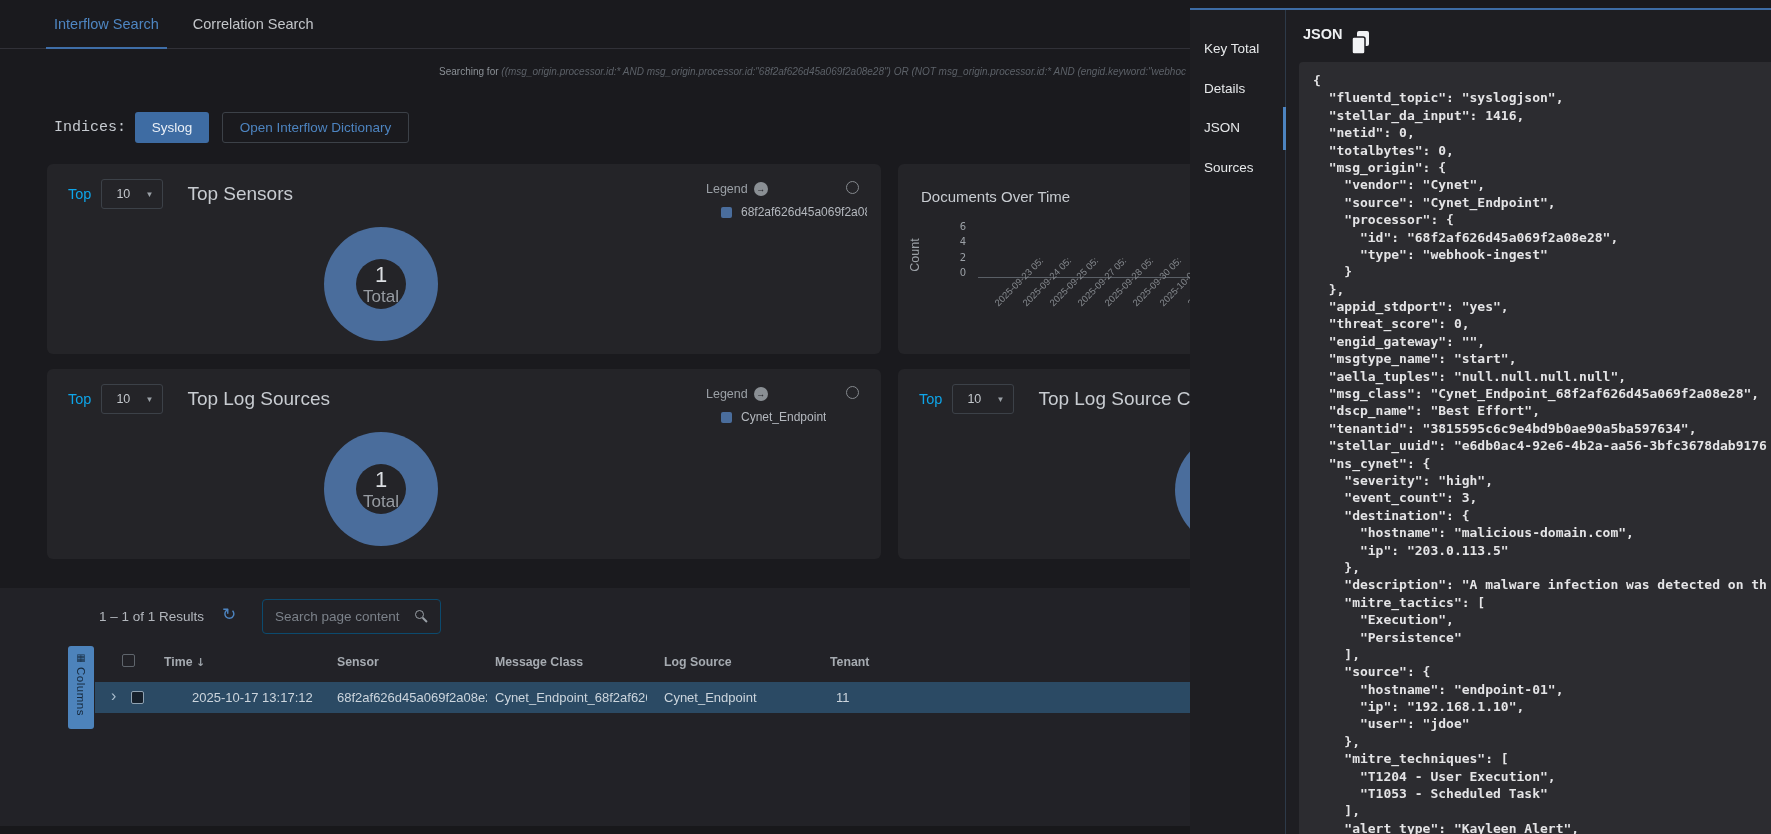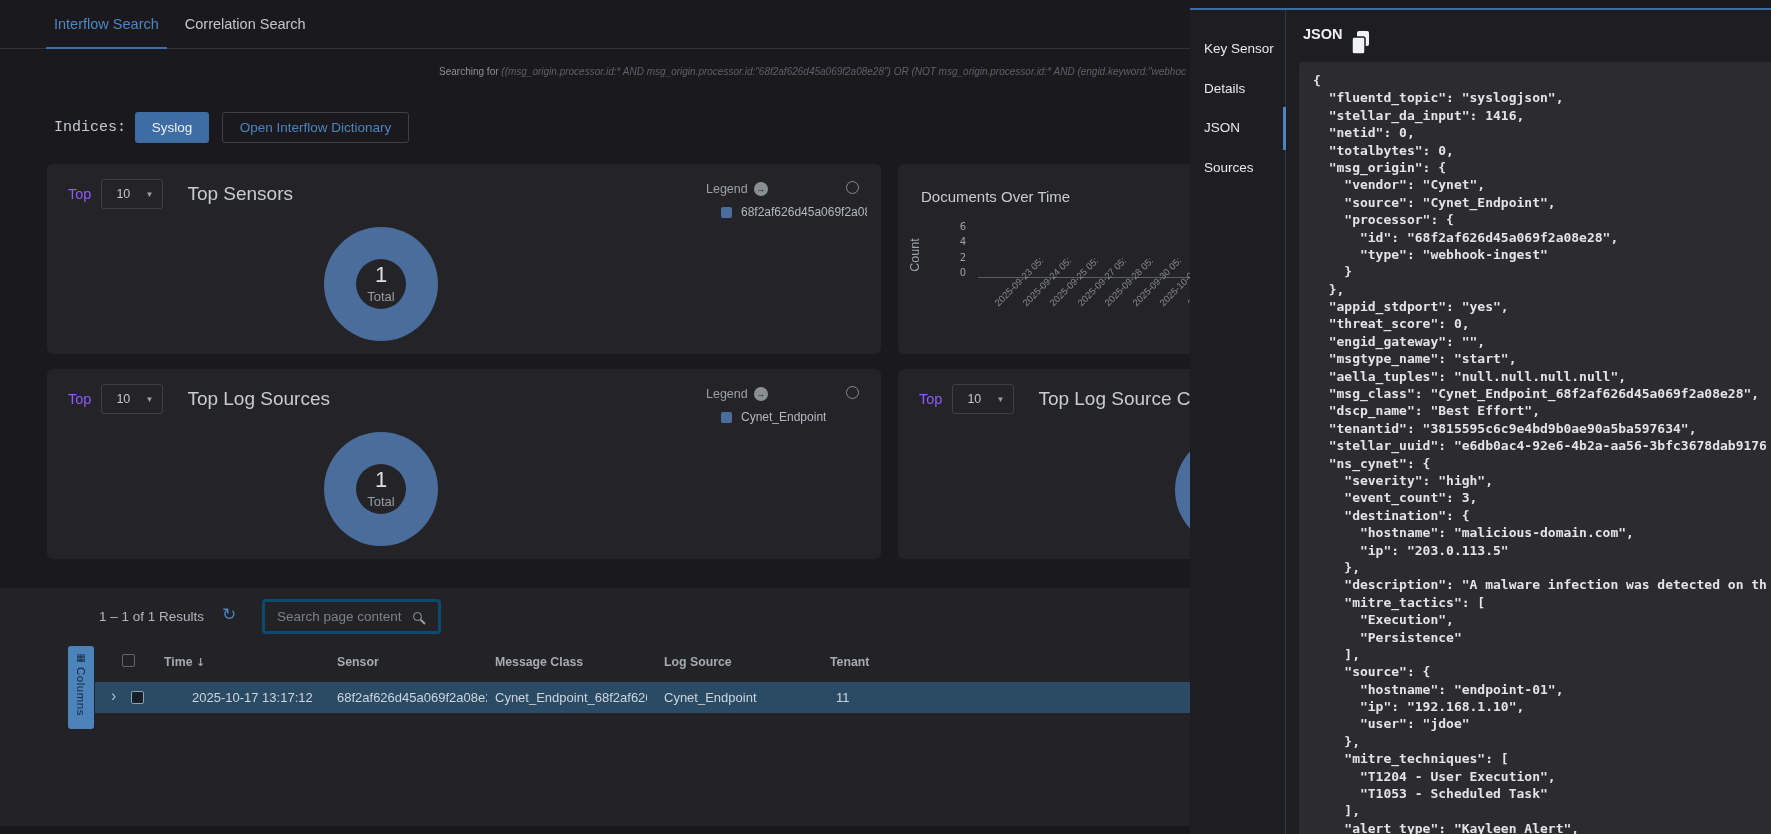--- a/index.html
+++ b/index.html
@@ -1,21 +1,21 @@
 <!DOCTYPE html>
 <html><head>
 <meta charset="utf-8">
 <style>
   * { margin:0; padding:0; box-sizing:border-box; }
   body { font-family:"Liberation Sans", sans-serif; background:#101013; }
   #app { position:relative; width:1771px; height:834px; background:#1a1a1e; overflow:hidden; }
   .main { position:absolute; left:0; top:0; width:1190px; height:834px; overflow:hidden; }
 
   
-  .tabbar { position:absolute; left:0; top:0; width:1190px; height:49px; border-bottom:1px solid #313138; display:flex; align-items:center; padding-left:54px; gap:26px; }
+  .tabbar { position:absolute; left:0; top:0; width:1190px; height:49px; border-bottom:1px solid #313138; display:flex; align-items:center; padding-left:54px; gap:34px; }
   .tab { position:relative; font-size:14.5px; color:#c3c6ca; height:100%; display:flex; align-items:center; cursor:pointer; }
   .tab.active { color:#4e86c2; }
   .tab.active::after { content:""; position:absolute; left:-8px; right:-8px; bottom:-1px; height:2px; background:#3f6ea8; }
 
   
   .search-line { position:absolute; left:54px; top:66px; width:1132px; white-space:nowrap; overflow:hidden; font-size:10px;text-align:right; }
   .search-prefix { color:#8b9096; }
   .search-query { color:#5c6168; font-style:italic; }
 
   
@@ -25,54 +25,54 @@
   .btn-dict { width:187px; height:31px; margin-left:13px; background:transparent; border:1px solid #3c4148; border-radius:3px; color:#4d84c0; font-size:13.5px; font-family:inherit; cursor:pointer; }
 
   
   .card { position:absolute; background:#242428; border-radius:6px; }
   #card-sensors { left:47px; top:164px; width:834px; height:190px; }
   #card-docs    { left:898px; top:164px; width:833px; height:190px; }
   #card-sources { left:47px; top:369px; width:834px; height:190px; }
   #card-classes { left:898px; top:369px; width:833px; height:190px; }
 
   .card-head { position:absolute; left:21px; top:15px; display:flex; align-items:center; }
-  .top-label { font-size:14.5px; color:#8b5cf6; }
+  .top-label { font-size:14.5px; color:#0ea5e9; }
   .top-select { margin-left:10px; width:62px; height:30px; border:1px solid #3c4148; border-radius:3px; display:flex; align-items:center; justify-content:space-between; padding:0 9px 0 14px; color:#c3c7cc; font-size:12.5px; cursor:pointer; }
   .top-select .caret { font-size:8px; color:#9aa0a6; }
   .card-title { margin-left:24px; font-size:19px; color:#c8ccd1; }
 
   .legend-row { position:absolute; top:18px; left:659px; display:flex; align-items:center; gap:6px; font-size:12.5px; color:#9ba0a6; cursor:pointer; }
   .legend-arrow { width:14px; height:14px; border-radius:50%; background:#8a8f94; color:#242428; font-size:9px; display:inline-flex; align-items:center; justify-content:center; }
   .legend-item { position:absolute; top:41px; left:674px; width:146px; display:flex; align-items:center; gap:9px; overflow:hidden; white-space:nowrap; }
   .legend-swatch { flex:none; width:11px; height:11px; background:#4a6d9c; border-radius:2px; }
   .legend-text { font-size:12px; color:#b4b8be; overflow:hidden; }
   .card-radio { position:absolute; top:17px; left:799px; width:13px; height:13px; border:1.5px solid #85898e; border-radius:50%; cursor:pointer; }
 
   .donut-wrap { position:absolute; left:277px; top:63px; width:114px; height:114px; }
   .donut { position:absolute; inset:0; border-radius:50%; background:#4a6d9c; cursor:pointer; }
   .donut::after { content:""; position:absolute; inset:32px; border-radius:50%; background:#242428; }
   .donut-center { position:absolute; inset:0; display:flex; flex-direction:column; align-items:center; justify-content:center; z-index:1; pointer-events:none; }
   .donut-value { font-size:22px; color:#dcdfe3; line-height:24px; }
-  .donut-label { font-size:13px; color:#989da3; line-height:19px; }
+  .donut-label { font-size:17px; color:#989da3; line-height:19px; }
 
   
   .doc-title { position:absolute; left:23px; top:24px; font-size:15px; color:#c8ccd1; }
   .ylab { position:absolute; left:-13px; top:84px; width:60px; text-align:center; font-size:12.5px; color:#9ba0a6; transform:rotate(-90deg); }
   .yticks { position:absolute; left:46px; top:57px; width:22px; text-align:right; }
   .yticks span { display:block; height:15.4px; font-size:10px; color:#9ba0a6; font-family:"DejaVu Sans", sans-serif; }
   .xaxis { position:absolute; left:80px; top:113px; width:745px; height:1px; background:#5a5f66; }
   .xlabels { position:absolute; left:86px; top:117px; display:flex; }
   .xlabels span { flex:none; width:27.5px; font-size:9.5px; color:#85898e; white-space:nowrap; text-align:right; transform:rotate(-45deg); transform-origin:100% 0; }
 
   
   .results-band { position:absolute; left:0; top:588px; width:1190px; height:246px; background:#222227; }
   .bottom-strip { position:absolute; left:0; top:238px; width:1190px; height:8px; background:#18181b; }
   .results-count { position:absolute; left:99px; top:609px; font-size:13.5px; color:#b3b7bd; }
   .refresh { position:absolute; left:222px; top:604px; font-size:17px; color:#4d84c0; cursor:pointer; font-family:"DejaVu Sans", sans-serif; }
-  .page-search { position:absolute; left:262px; top:599px; width:179px; height:35px; border:3px solid #0c4a6e; border-radius:4px; }
+  .page-search { position:absolute; left:262px; top:599px; width:179px; height:35px; border:1px solid #0c4a6e; border-radius:4px; }
   .page-search input { position:absolute; inset:0; background:transparent; border:none; outline:none; color:#c6cad0; font-size:13.5px; font-family:inherit; padding:0 34px 0 12px; }
   .page-search input::placeholder { color:#7b8189; }
   .mag { position:absolute; right:16px; top:10px; width:9px; height:9px; border:1.5px solid #9aa0a6; border-radius:50%; }
   .mag::after { content:""; position:absolute; width:6px; height:1.5px; background:#9aa0a6; transform:rotate(45deg); right:-5px; bottom:-2px; }
 
   .columns-tab { position:absolute; left:68px; top:646px; width:26px; height:83px; background:#4d83bb; border-radius:3px; display:flex; flex-direction:column; align-items:center; padding-top:6px; cursor:pointer; }
   .columns-tab .grid-ic { font-size:10px; color:#16293d; font-family:"DejaVu Sans", sans-serif; line-height:12px; }
   .columns-tab .vtext { margin-top:3px; writing-mode:vertical-rl; font-size:11.5px; color:#16293d; letter-spacing:0.5px; }
 
   .tbl-head { position:absolute; left:95px; top:648px; width:1095px; height:30px; }
@@ -233,21 +233,21 @@
       <span class="chk row-chk"></span>
       <span class="cell" style="left:97px;">2025-10-17 13:17:12</span>
       <span class="cell" style="left:242px; width:150px;">68f2af626d45a069f2a08e28</span>
       <span class="cell" style="left:400px; width:152px;">Cynet_Endpoint_68f2af626d45a069f2a08e28</span>
       <span class="cell" style="left:569px;">Cynet_Endpoint</span>
       <span class="cell" style="left:741px;">11</span>
     </div>
   </div>
 
   <div class="flyout">
-    <div class="fly-nav-item" style="top:31px;">Key Sensor</div>
+    <div class="fly-nav-item" style="top:31px;">Key Total</div>
     <div class="fly-nav-item" style="top:71px;">Details</div>
     <div class="fly-nav-item" style="top:110px;">JSON</div>
     <div class="fly-nav-item" style="top:150px;">Sources</div>
     <div class="fly-divider"></div>
     <div class="fly-active-bar"></div>
 
     <div class="fly-panel">
       <div class="fly-title">JSON</div>
       <svg class="copy-ic" viewBox="0 0 22 26">
         <rect x="7" y="1" width="12" height="15" rx="2" fill="#f2f3f5"></rect>

